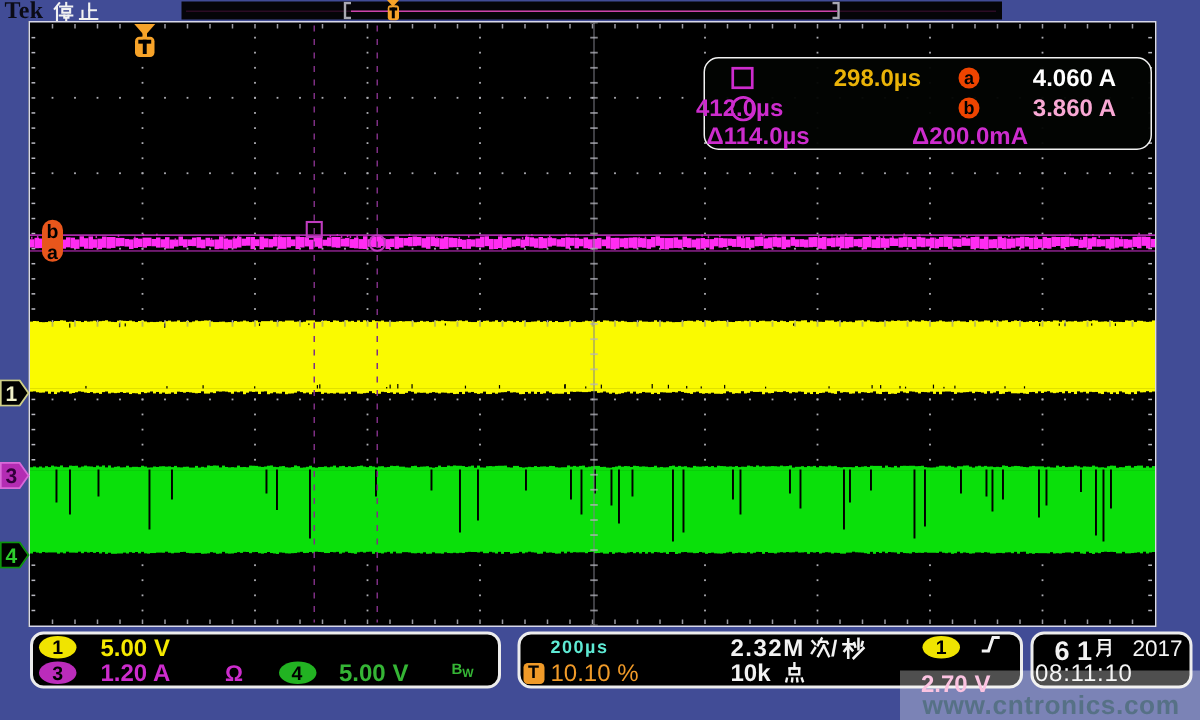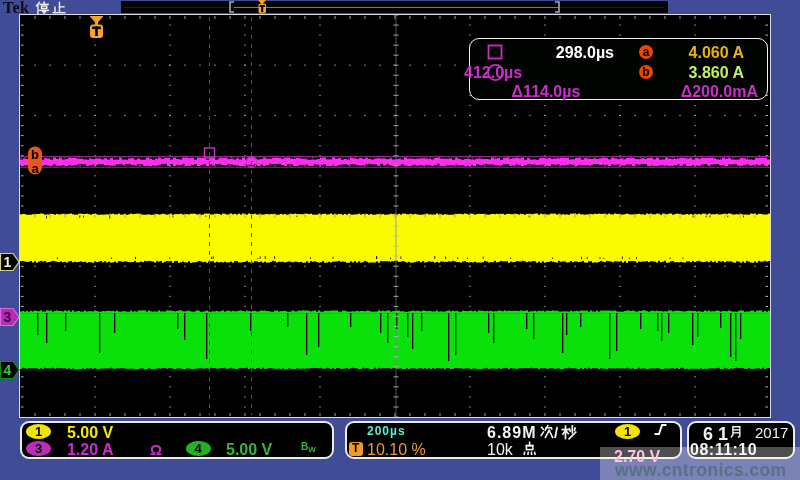--- a/index.html
+++ b/index.html
@@ -2894,41 +2894,41 @@
     <path d="M0.5 0.5 H13 L19 9.0 L13 17.5 H0.5 Z" fill="#000" stroke="#0c940c" stroke-width="1.2"></path>
     <text x="7.5" y="14.0" font-family="Liberation Sans, sans-serif" font-size="14" font-weight="bold" fill="#2ecc2e" text-anchor="middle">4</text>
   </svg>
 <div class="ab" style="left:469px;top:38px;width:297px;height:60px;background:rgba(2,4,2,0.96);border:1.6px solid #f2f2f2;border-radius:10px"></div>
 <svg class="ab" style="left:487px;top:44px" width="16" height="16">
     <rect x="1.5" y="1.5" width="13" height="13" fill="none" stroke="#cd2ccd" stroke-width="1.8"></rect>
   </svg>
 <svg class="ab" style="left:487px;top:64px" width="17" height="17">
     <circle cx="8.5" cy="8.5" r="7.6" fill="none" stroke="#cd2ccd" stroke-width="1.8"></circle>
   </svg>
-<div class="ab" style="left:464px;width:150px;text-align:right;top:44px;font-size:16px;font-weight:bold;color:#ffffff">298.0µs</div>
+<div class="ab" style="left:464px;width:150px;text-align:right;top:44px;font-size:16px;font-weight:bold;color:#eab308">298.0µs</div>
 <div class="ab" style="left:464px;width:150px;text-align:left;top:64px;font-size:16px;font-weight:bold;color:#cd2ccd">412.0µs</div>
-<div class="ab" style="left:471px;width:150px;text-align:center;top:83px;font-size:16px;font-weight:bold;color:#cd2ccd">Δ114.0µs</div>
-<div class="ab" style="left:594px;width:150px;text-align:right;top:44px;font-size:16px;font-weight:bold;color:#eab308">4.060 A</div>
-<div class="ab" style="left:594px;width:150px;text-align:right;top:64px;font-size:16px;font-weight:bold;color:#bef264">3.860 A</div>
-<div class="ab" style="left:608px;width:150px;text-align:right;top:83px;font-size:16px;font-weight:bold;color:#cd2ccd">Δ200.0mA</div>
+<div class="ab" style="left:471px;width:150px;text-align:left;top:83px;font-size:16px;font-weight:bold;color:#cd2ccd">Δ114.0µs</div>
+<div class="ab" style="left:594px;width:150px;text-align:right;top:44px;font-size:16px;font-weight:bold;color:#ffffff">4.060 A</div>
+<div class="ab" style="left:594px;width:150px;text-align:right;top:64px;font-size:16px;font-weight:bold;color:#f9a8d4">3.860 A</div>
+<div class="ab" style="left:608px;width:150px;text-align:left;top:83px;font-size:16px;font-weight:bold;color:#cd2ccd">Δ200.0mA</div>
 <div class="badge" style="left:639px;top:45px;width:14px;height:14px;background:#ee4400;font-size:12px;line-height:14px">a</div>
 <div class="badge" style="left:639px;top:65px;width:14px;height:14px;background:#ee4400;font-size:12px;line-height:14px">b</div>
 <div class="bx" style="left:20px;top:421px;width:310px;height:33.5px"></div>
 <div class="bx" style="left:345px;top:421px;width:333px;height:33.5px"></div>
 <div class="bx" style="left:687px;top:421px;width:104px;height:33.5px"></div>
 <div class="ab" style="left:26.0px;top:424.0px;width:25px;height:15px;background:#f0e400;border-radius:50%;color:#000;font-weight:bold;font-size:13px;line-height:15px;text-align:center">1</div>
 <div class="ab" style="left:67px;top:423.5px;font-size:16px;font-weight:bold;color:#f5e900">5.00 V</div>
 <div class="ab" style="left:26.0px;top:441.0px;width:25px;height:15px;background:#bb2cbb;border-radius:50%;color:#000;font-weight:bold;font-size:13px;line-height:15px;text-align:center">3</div>
 <div class="ab" style="left:67px;top:440.5px;font-size:16px;font-weight:bold;color:#cd2ccd">1.20 A</div>
 <div class="ab" style="left:150px;top:440.5px;font-size:15px;font-weight:bold;color:#cd2ccd">Ω</div>
 <div class="ab" style="left:185.5px;top:441.0px;width:25px;height:15px;background:#22b322;border-radius:50%;color:#000;font-weight:bold;font-size:13px;line-height:15px;text-align:center">4</div>
 <div class="ab" style="left:226px;top:440.5px;font-size:16px;font-weight:bold;color:#35b535">5.00 V</div>
 <div class="ab" style="left:301px;top:441px;font-size:10px;font-weight:bold;color:#35b535">B<span style="font-size:8px;vertical-align:-2px">W</span></div>
 <div class="ab" style="left:367px;top:423.5px;font-size:12px;font-weight:bold;color:#5eead4;letter-spacing:1px">200µs</div>
-<div class="ab" style="left:487px;top:423.5px;font-size:16px;font-weight:bold;color:#f2f2f2;letter-spacing:1px">6.89M</div>
+<div class="ab" style="left:487px;top:423.5px;font-size:16px;font-weight:bold;color:#f2f2f2;letter-spacing:1px">2.32M</div>
 <svg style="position:absolute;left:539px;top:424px" width="15" height="15" viewBox="0 0 15 15">
     <g stroke="#f2f2f2" stroke-width="1.6" fill="none" stroke-linecap="square">
       <path d="M2.6 3.4 L4.4 5.4"></path>
       <path d="M4.4 8 L2.2 11.4"></path>
       <path d="M8.8 1.6 L6.2 6.2"></path>
       <path d="M7 3.8 H12.2 L12.8 5"></path>
       <path d="M10.2 6.4 L6.4 13.4"></path>
       <path d="M10.2 6.4 L13.6 13.4"></path>
     </g>
   </svg>
@@ -2944,21 +2944,21 @@
       <path d="M13.2 3.8 L12.6 6"></path>
       <path d="M13.8 7.6 L7.6 13.8"></path>
     </g>
   </svg>
 <div class="ab" style="left:615.0px;top:423.5px;width:25px;height:15px;background:#f0e400;border-radius:50%;color:#000;font-weight:bold;font-size:13px;line-height:15px;text-align:center">1</div>
 <svg class="ab" style="left:653px;top:423px" width="15" height="13" viewBox="0 0 15 13">
     <path d="M1.5 11 H6 L9 2 H13.5" stroke="#f2f2f2" stroke-width="2" fill="none"></path>
   </svg>
 <div class="ab" style="left:349px;top:442px;width:13.5px;height:13.5px;background:#f09a28;border-radius:3px;color:#000;font-weight:bold;font-size:12px;line-height:13.5px;text-align:center">T</div>
 <div class="ab" style="left:367px;top:440.5px;font-size:16px;font-weight:normal;color:#f09a28">10.10 %</div>
-<div class="ab" style="left:487px;top:440.5px;font-size:16px;font-weight:normal;color:#f2f2f2">10k</div>
+<div class="ab" style="left:487px;top:440.5px;font-size:16px;font-weight:bold;color:#f2f2f2">10k</div>
 <svg style="position:absolute;left:522px;top:441px" width="15" height="15" viewBox="0 0 15 15">
     <g stroke="#f2f2f2" stroke-width="1.6" fill="none" stroke-linecap="square">
       <path d="M7.6 1.2 V4.6"></path>
       <path d="M4.4 4.6 H10.8"></path>
       <rect x="4.4" y="4.6" width="6.4" height="4"></rect>
       <path d="M2.6 11.4 L2.2 13.2"></path>
       <path d="M6.2 11.4 L6 13.2"></path>
       <path d="M9.4 11.4 L9.6 13.2"></path>
       <path d="M12.6 11.4 L13.2 13.2"></path>
     </g>
@@ -2967,14 +2967,14 @@
 <div class="ab" style="left:703px;top:424px;font-size:18px;font-weight:bold;color:#f2f2f2">6 1</div>
 <svg style="position:absolute;left:729px;top:424.5px" width="14" height="14" viewBox="0 0 15 15">
     <g stroke="#f2f2f2" stroke-width="1.5" fill="none" stroke-linecap="square">
       <path d="M4.2 1.8 H11.6 V12.2 L10.2 13"></path>
       <path d="M4.2 1.8 V10.4 L2.6 13"></path>
       <path d="M4.6 5.2 H11.2"></path>
       <path d="M4.6 8.4 H11.2"></path>
     </g>
   </svg>
 <div class="ab" style="left:755px;top:424px;font-size:15px;font-weight:normal;color:#f2f2f2">2017</div>
-<div class="ab" style="left:690px;top:440.5px;font-size:16px;font-weight:bold;color:#f2f2f2;letter-spacing:0.5px">08:11:10</div>
+<div class="ab" style="left:690px;top:440.5px;font-size:16px;font-weight:normal;color:#f2f2f2;letter-spacing:0.5px">08:11:10</div>
 <div class="ab" style="left:600px;top:447px;width:200px;height:33px;background:rgba(255,255,255,0.31)"></div>
 <div class="ab" style="left:615px;top:460px;font-size:17.5px;font-weight:bold;color:rgba(70,104,110,0.68);letter-spacing:0.4px">www.cntronics.com</div>
 </body></html>

